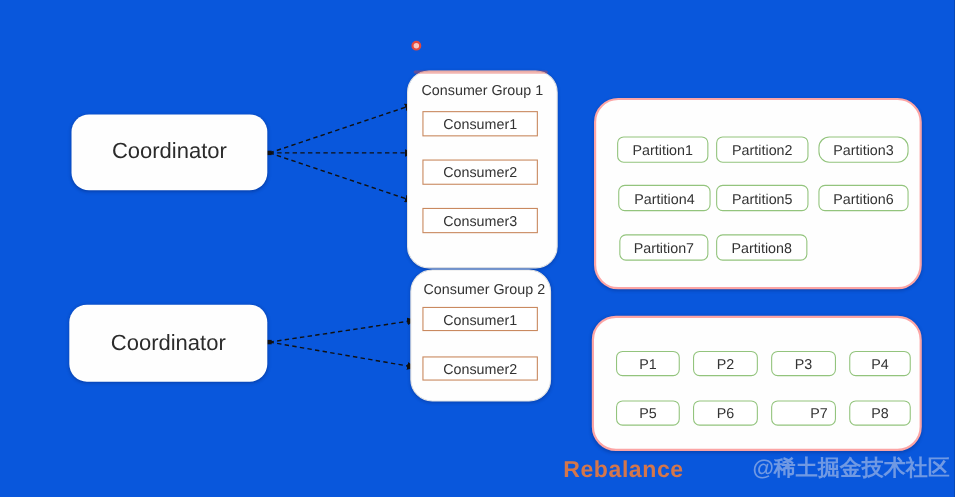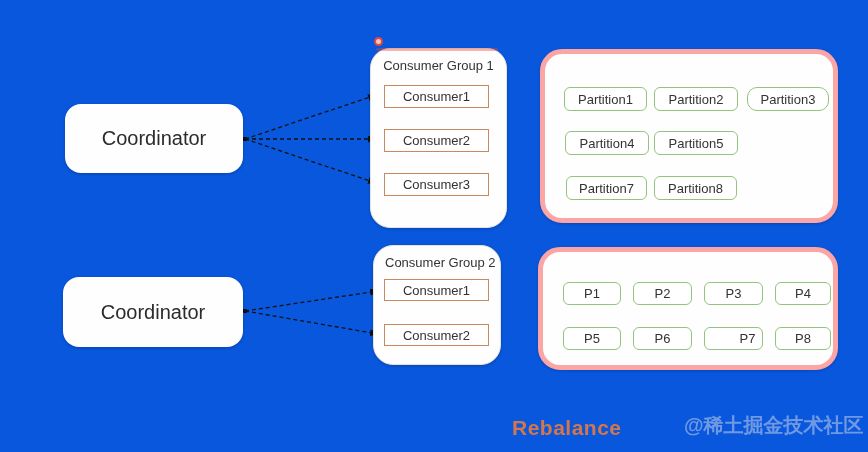--- a/index.html
+++ b/index.html
@@ -36,22 +36,23 @@
     font-size:20px;color:#2b2b2b;
     box-shadow:0 1px 3px rgba(0,0,40,.25);
   }
   .group{
     border-radius:20px;
     border:1px solid #e3e3e3;
     box-shadow:0 1px 3px rgba(0,0,40,.2);
   }
   .partition-container{
     border-radius:22px;
-    border:5px solid #fca5a5;
+    border:2px solid #fca5a5;
     box-shadow:0 1px 3px rgba(0,0,40,.2);
+    margin-top:40px;
   }
   .group-title{
     position:absolute;left:0;right:0;top:9px;
     text-align:center;
     font-size:13px;color:#333;
     line-height:15px;
   }
   .group-title.left{
     text-align:left;
     padding-left:11px;
@@ -121,35 +122,36 @@
       <line x1="245" y1="311" x2="378" y2="334" marker-end="url(#ah)"></line>
     </g>
     <rect x="243" y="137" width="4" height="4" fill="#111111"></rect>
     <rect x="243" y="309" width="4" height="4" fill="#111111"></rect>
   </svg>
 
   <div class="white-box coordinator" style="left:65px;top:104px;width:178px;height:69px;">
     <span>Coordinator</span>
   </div>
 
-  <div class="white-box group" style="left:370px;top:48px;width:137px;height:180px;">
+  <div class="white-box group" style="left:370px;top:64px;width:137px;height:180px;">
     <div class="red-annotation-line"></div>
     <div class="group-title">Consumer Group 1</div>
     <div class="consumer-box" style="left:13px;top:36px;width:105px;height:23px;">Consumer1</div>
     <div class="consumer-box" style="left:13px;top:80px;width:105px;height:23px;">Consumer2</div>
     <div class="consumer-box" style="left:13px;top:124px;width:105px;height:23px;">Consumer3</div>
   </div>
   <div class="red-dot"></div>
 
   <div class="white-box partition-container" style="left:540px;top:49px;width:298px;height:174px;">
     <div class="partition-box" style="left:19px;top:33px;width:83px;height:24px;">Partition1</div>
     <div class="partition-box" style="left:109px;top:33px;width:84px;height:24px;">Partition2</div>
     <div class="partition-box" style="left:202px;top:33px;width:82px;height:24px;border-radius:10px;">Partition3</div>
     <div class="partition-box" style="left:20px;top:77px;width:84px;height:24px;">Partition4</div>
     <div class="partition-box" style="left:109px;top:77px;width:84px;height:24px;">Partition5</div>
+    <div class="partition-box" style="left:202px;top:77px;width:82px;height:24px;">Partition6</div>
     <div class="partition-box" style="left:21px;top:122px;width:81px;height:24px;">Partition7</div>
     <div class="partition-box" style="left:109px;top:122px;width:83px;height:24px;">Partition8</div>
   </div>
 
   <div class="white-box coordinator" style="left:63px;top:277px;width:180px;height:70px;">
     <span>Coordinator</span>
   </div>
 
   <div class="white-box group" style="left:373px;top:245px;width:128px;height:120px;">
     <div class="group-title left">Consumer Group 2</div>

